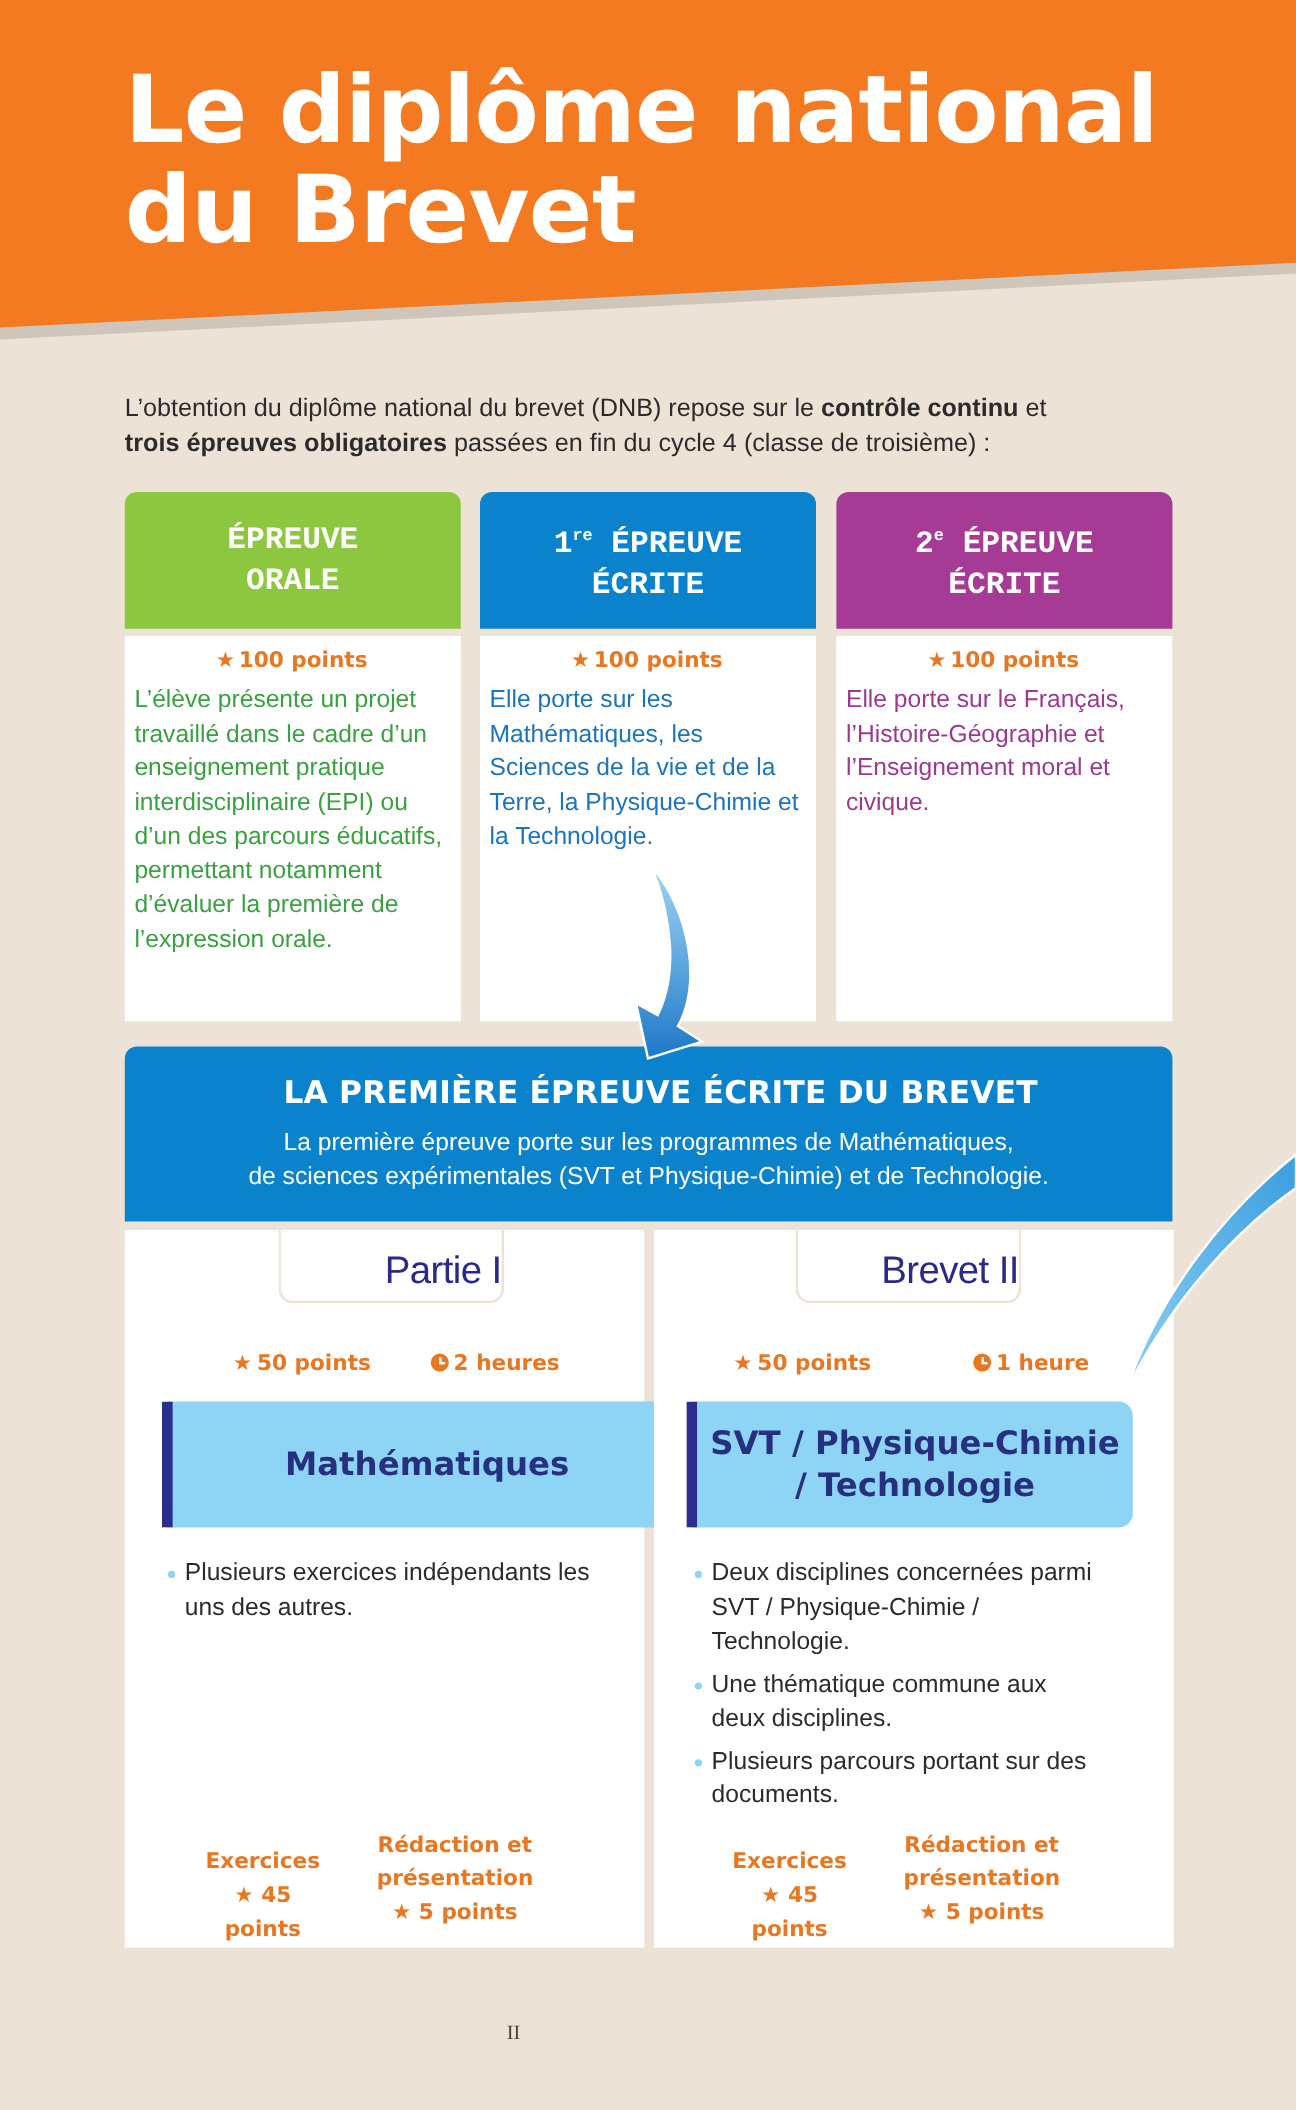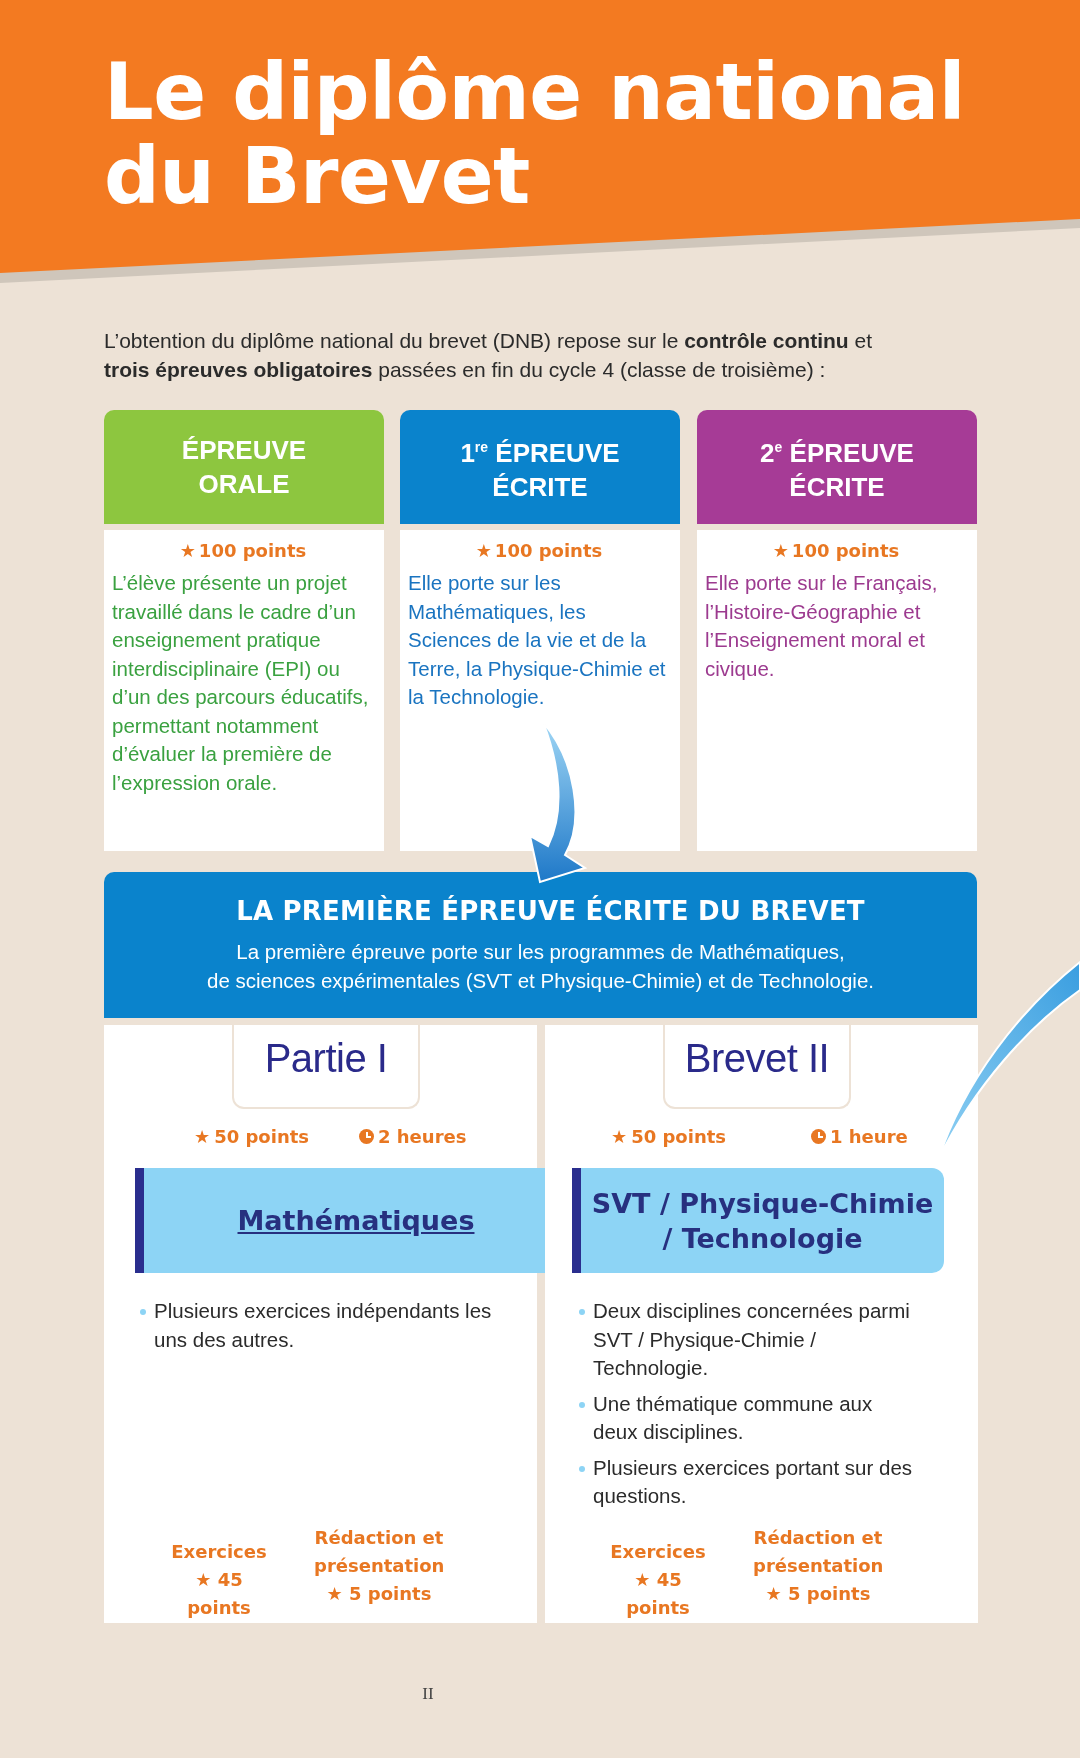--- a/index.html
+++ b/index.html
@@ -28,21 +28,21 @@
   .intro b { font-weight: bold; }
 
   .exam-card {
     position: absolute; top: 410px; width: 280px; height: 445px;
   }
   .exam-card .head {
     height: 114px; border-radius: 10px 10px 0 0;
     display: flex; align-items: center; justify-content: center;
     text-align: center;
     color: #fff; font-weight: bold; font-size: 26px; line-height: 34px;
-    font-family: Liberation Sans, sans-serif;
+    font-family: Liberation Mono, monospace;
   }
   .exam-card .head sup { font-size: 14px; vertical-align: 10px; }
   .exam-card .body {
     background: #fff; height: 321px; margin-top: 6px;
     padding: 10px 10px 0 8px;
   }
   .pts {
     text-align: center; color: #e87722; font-weight: bold; font-size: 18px;
     margin-bottom: 8px;
     font-family: "DejaVu Sans", sans-serif;
@@ -59,24 +59,24 @@
     margin-top: 24px; font-weight: bold; font-size: 26px; letter-spacing: 0.2px;
     font-family: "DejaVu Sans", sans-serif;
     margin-left: 20px;
   }
   .section-banner .s { margin-top: 12px; font-size: 20.5px; line-height: 28.5px; }
 
   .part-panel {
     position: absolute; top: 1025px; width: 433px; height: 598px; background: #fff;
   }
   .part-tab {
-    position: absolute; top: 0; width: 188px; height: 84px;
+    position: absolute; top: 0; width: 188px; height: 61px;
     background: #fff; border: 2px solid #ede2d6; border-top: none;
     border-radius: 0 0 12px 12px;
-    text-align: center; font-size: 40px; line-height: 66px;
+    text-align: right; font-size: 32px; line-height: 66px;
     color: #2a2a8a; font-weight: normal; letter-spacing: -0.5px;
   }
   .meta-row { position: absolute; top: 101px; font-size: 18px; font-weight: bold;
     color: #e87722; font-family: "DejaVu Sans", sans-serif; }
   .meta-row span.ic { margin-right: 4px; }
   .clock {
     display: inline-block; width: 15px; height: 15px; border-radius: 50%;
     background: #e87722; position: relative; vertical-align: -1px; margin-right: 4px;
   }
   .clock::before { content: ""; position: absolute; left: 6.5px; top: 3px; width: 2px; height: 5px; background: #fff; }
@@ -163,21 +163,21 @@
   <div class="s">
     <span>La première épreuve porte sur les programmes de Mathématiques,</span><br>
     <span>de sciences expérimentales (SVT et Physique-Chimie) et de Technologie.</span>
   </div>
 </div>
 
 <div class="part-panel" style="left:104px;">
   <div class="part-tab" style="left:128px;">Partie I</div>
   <div class="meta-row" style="left:90px;"><span class="ic">★</span><span>50 points</span></div>
   <div class="meta-row" style="left:255px;"><span class="clock"></span><span>2 heures</span></div>
-  <div class="subject" style="left:31px; width:433px;text-decoration:underline;">Mathématiques</div>
+  <div class="subject" style="left:31px; width:433px;">Mathématiques</div>
   <ul class="bullets" style="left:34px; width:370px;">
     <li>Plusieurs exercices indépendants les uns des autres.</li>
   </ul>
   <div class="score" style="left:60px; width:110px; top:513px;">
     <div>Exercices</div>
     <div><span>★</span> <span>45 points</span></div>
   </div>
   <div class="score" style="left:210px; width:130px; top:499px;">
     <div>Rédaction et présentation</div>
     <div><span>★</span> <span>5 points</span></div>
@@ -185,21 +185,21 @@
 </div>
 
 <div class="part-panel" style="left:545px;">
   <div class="part-tab" style="left:118px;">Brevet II</div>
   <div class="meta-row" style="left:66px;"><span class="ic">★</span><span>50 points</span></div>
   <div class="meta-row" style="left:266px;"><span class="clock"></span><span>1 heure</span></div>
   <div class="subject" style="left:27px; width:372px; padding:0 8px;">SVT / Physique-Chimie / Technologie</div>
   <ul class="bullets" style="left:32px; width:340px;">
     <li>Deux disciplines concernées parmi SVT / Physique-Chimie / Technologie.</li>
     <li>Une thématique commune aux deux disciplines.</li>
-    <li>Plusieurs exercices portant sur des questions.</li>
+    <li>Plusieurs parcours portant sur des documents.</li>
   </ul>
   <div class="score" style="left:58px; width:110px; top:513px;">
     <div>Exercices</div>
     <div><span>★</span> <span>45 points</span></div>
   </div>
   <div class="score" style="left:208px; width:130px; top:499px;">
     <div>Rédaction et présentation</div>
     <div><span>★</span> <span>5 points</span></div>
   </div>
 </div>

